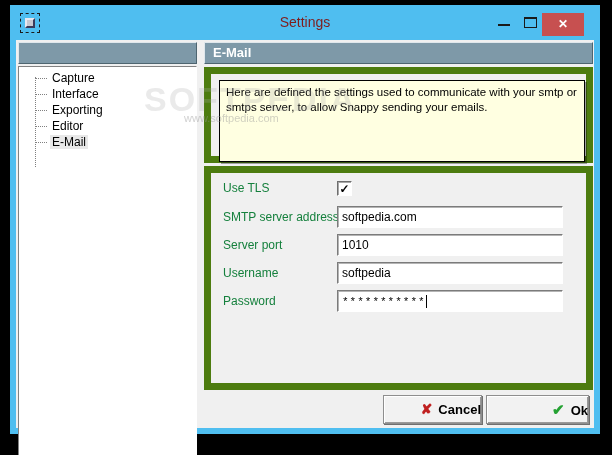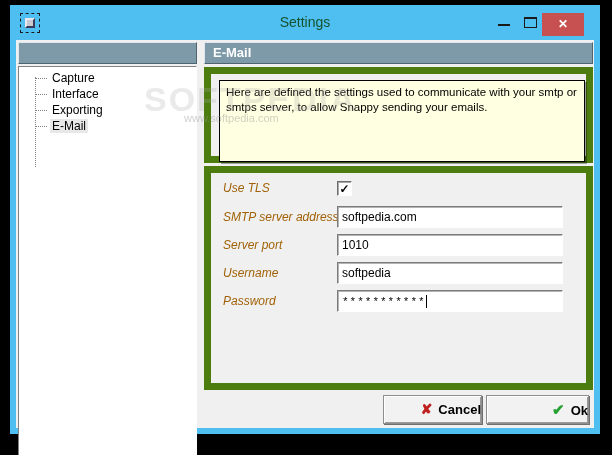--- a/index.html
+++ b/index.html
@@ -4,21 +4,21 @@
 <style>
   * { margin:0; padding:0; box-sizing:border-box; }
   html,body { width:612px; height:455px; }
   body { background:#000; font-family:"Liberation Sans", sans-serif; position:relative; overflow:hidden; }
 
   
   .window { position:absolute; left:10px; top:5px; width:590px; height:429px;
             background:#4fbef0; }
   .titlebar { position:absolute; left:0; top:0; width:100%; height:35px; }
   .title { position:absolute; left:0; right:0; top:9px; text-align:center;
-           font-size:14px; color:#14532d; }
+           font-size:14px; color:#7f1d1d; }
   .app-icon { position:absolute; left:10px; top:8px; width:20px; height:20px;
               border:1px dashed #1a1a1a; background:transparent; }
   .app-icon .inner { position:absolute; left:4px; top:4px; width:10px; height:10px;
               background:#c8c8d0; border-top:2px solid #e8e8f0; border-left:2px solid #e8e8f0;
               border-right:2px solid #3a3a5a; border-bottom:2px solid #3a3a5a; }
   .btn-min { position:absolute; right:84px; top:6px; width:22px; height:22px; cursor:default; }
   .btn-min .glyph { position:absolute; left:4px; top:13px; width:12px; height:2px; background:#1a1a1a; }
   .btn-max { position:absolute; right:58px; top:6px; width:22px; height:22px; }
   .btn-max .glyph { position:absolute; left:4px; top:6px; width:13px; height:11px; border:1px solid #1a1a1a; border-top-width:2px; }
   .btn-close { position:absolute; right:16px; top:8px; width:42px; height:23px;
@@ -51,21 +51,21 @@
   .right-header { position:absolute; left:188px; top:2px; width:389px; height:22px; }
 
   .group { position:absolute; background:#f0f0f0; border:7px solid #4d7c0f; }
   .info-panel { left:188px; top:27px; width:389px; height:96px; }
   .info-box { position:absolute; left:8px; top:6px; width:366px; height:82px;
           background:#ffffe1; border:1px solid #000; box-shadow:2px 2px 0 #00000055;
           font-size:11.5px; color:#000; padding:4px 6px; line-height:15px; }
   .form-panel { left:188px; top:126px; width:389px; height:224px; }
 
   .frow { position:absolute; left:0; width:100%; }
-  .frow label { position:absolute; left:12px; top:4px; font-size:12px; color:#a16207;font-style:italic; }
+  .frow label { position:absolute; left:12px; top:4px; font-size:12px; color:#15803d; }
   .tbox { position:absolute; left:126px; top:0; width:226px; height:22px;
           background:#fff; font-size:12px; color:#000; padding:3px 4px;
           border:1px solid #7b7b7b; border-right-color:#fff; border-bottom-color:#fff;
           box-shadow:inset 1px 1px 0 #b4b4b4; font-family:"Liberation Sans", sans-serif; outline:none; }
   .checkbox { position:absolute; left:126px; top:1px; width:15px; height:15px; background:#fff;
           border:1px solid #6e6e6e; border-right-color:#fff; border-bottom-color:#fff;
           box-shadow:inset 1px 1px 0 #a8a8a8; text-align:center; line-height:14px;
           font-size:12px; font-weight:bold; color:#000; }
   .pwd-text { font-size:11px; letter-spacing:1px; font-family:"Liberation Mono", monospace; }
   .caret { display:inline-block; width:1px; height:13px; background:#000; vertical-align:middle; }
@@ -107,20 +107,21 @@
   <div class="client">
 
     <div class="panel-header left-header"></div>
 
     <div class="tree">
       <div class="tree-vline"></div>
       <ul>
         <li><span class="lbl">Capture</span></li>
         <li><span class="lbl">Interface</span></li>
         <li><span class="lbl">Exporting</span></li>
+        <li><span class="lbl">Editor</span></li>
         <li class="selected"><span class="lbl">E-Mail</span></li>
       </ul>
     </div>
 
     <div class="panel-header right-header">E-Mail</div>
 
     <div class="group info-panel">
       <div class="info-box">Here are defined the settings used to communicate with your smtp or smtps server, to allow Snappy sending your emails.</div>
     </div>
 

